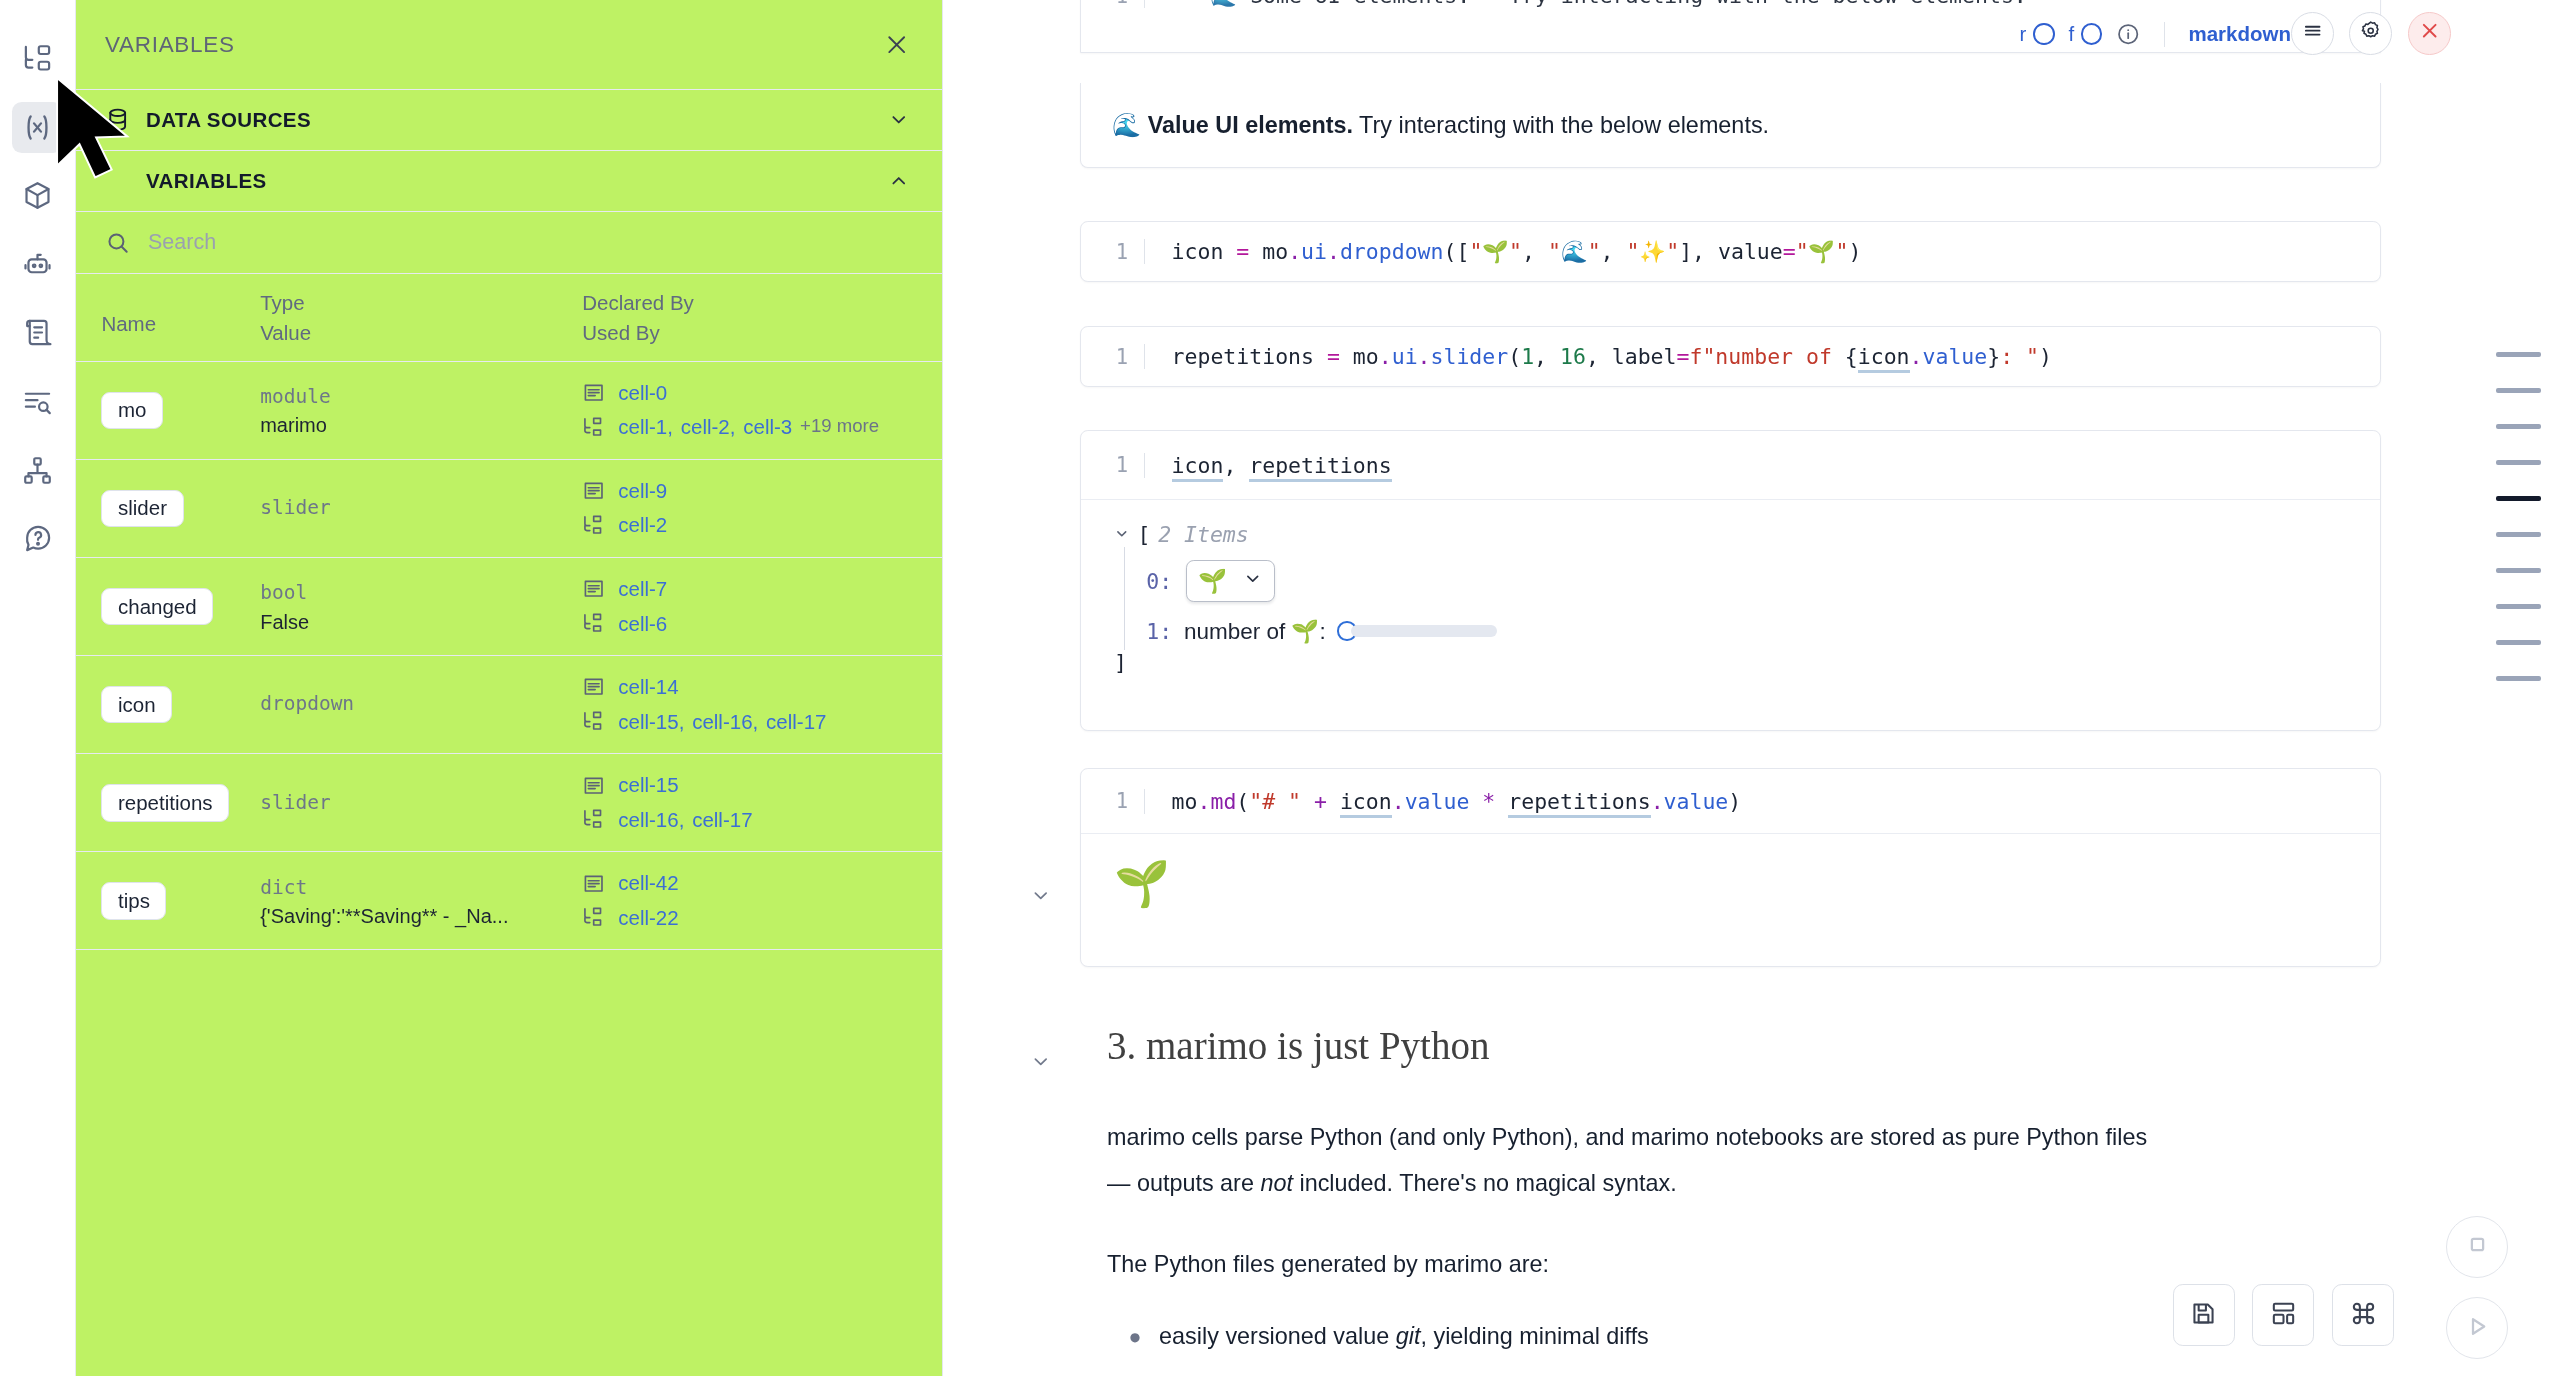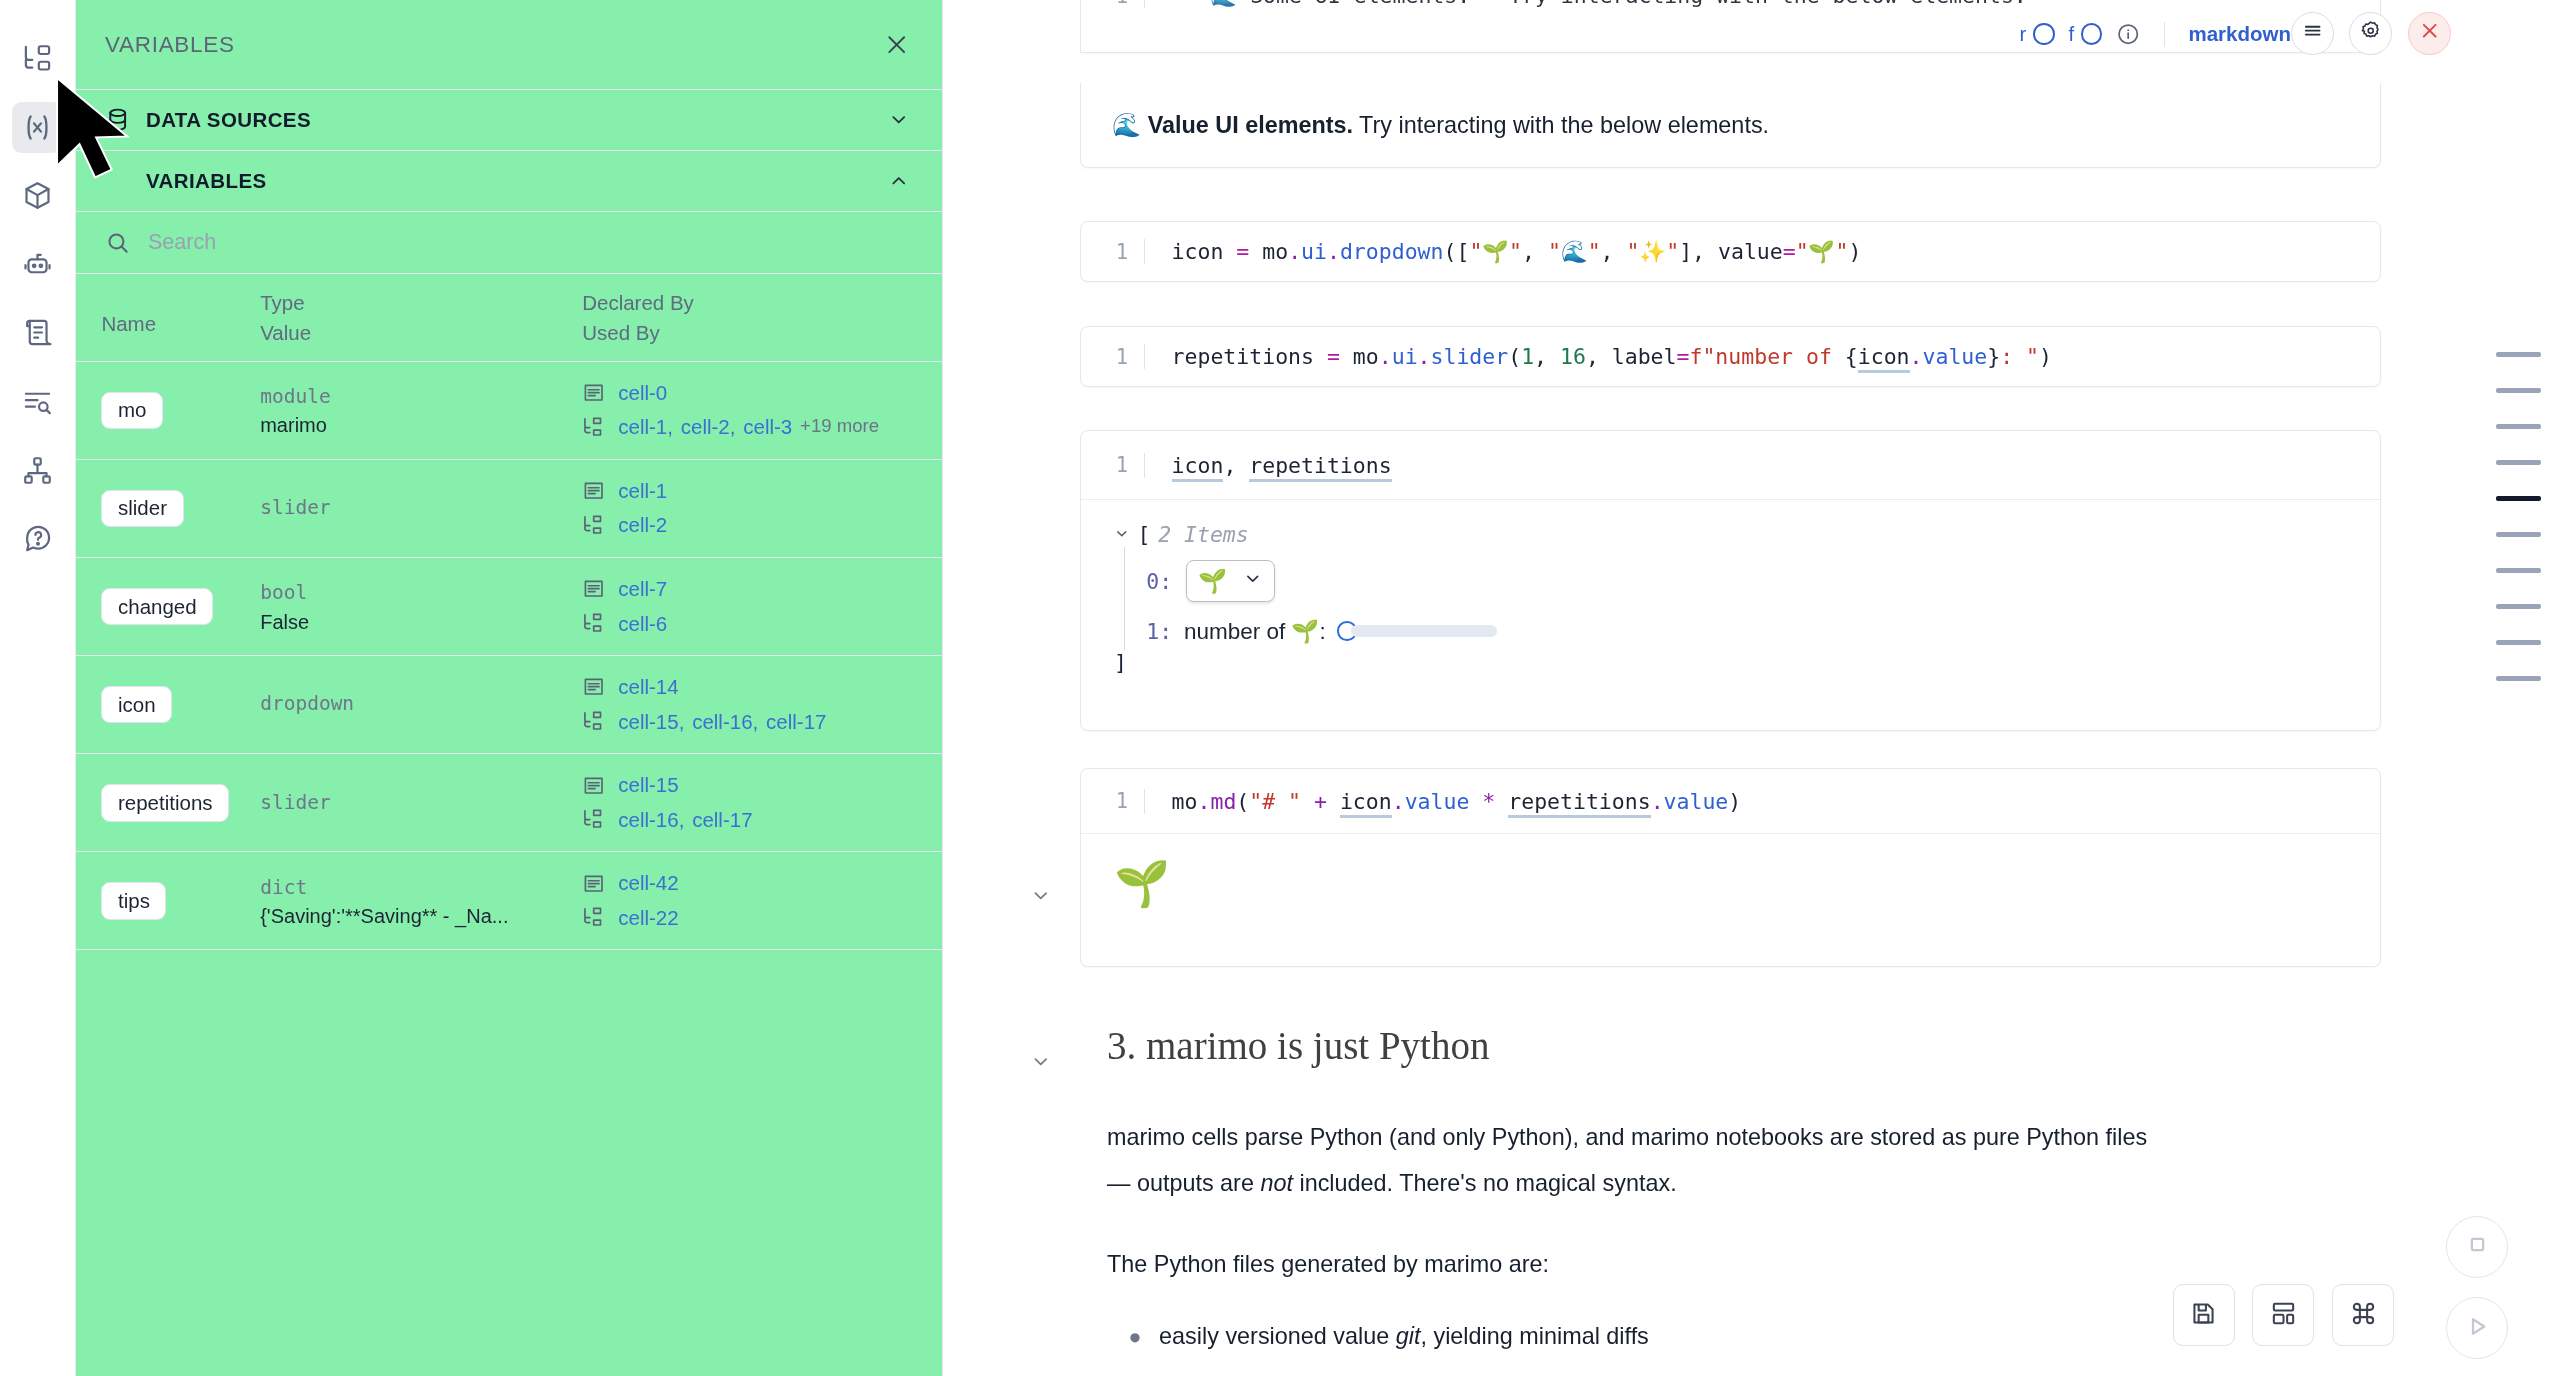--- a/index.html
+++ b/index.html
@@ -25,21 +25,21 @@
     display: flex; align-items: center; justify-content: center;
     color: #5d6880; cursor: pointer;
   }
   .rail-btn.active { background: #e8eaee; }
   .rail-btn svg { display: block; }
 
   
   .panel {
     width: 867px; flex: 0 0 867px; height: 100%;
     border-right: 1px solid #e3e7ee;
-    display: flex; flex-direction: column; background: #86efac;
+    display: flex; flex-direction: column; background: #bef264;
   }
   .panel-head {
     height: 90px; flex: 0 0 90px;
     display: flex; align-items: center; justify-content: space-between;
     padding: 0 33px 0 29px;
     border-bottom: 1px solid #e7eaf0;
   }
   .panel-title {
     font-size: 22.5px; letter-spacing: 0.7px; color: #5e6576; font-weight: 400;
   }
@@ -413,21 +413,21 @@
               <div class="mono-type">slider</div>
             </div>
             <div class="c-decl">
               <div class="cellrow">
                 <span class="ci">
                   <svg width="23.4" height="23.4" viewBox="0 0 24 24" fill="none" stroke="#5b6276" stroke-width="1.7" stroke-linecap="round" stroke-linejoin="round">
                     <path d="M3.5 4.5h17v15h-17zM6.5 9h11M6.5 12h11M6.5 15h7"></path>
                   </svg>
                 </span>
                 <span class="clist">
-                  <span class="clink">cell-1</span>
+                  <span class="clink">cell-9</span>
                   <span class="sep"> </span>
                 </span>
               </div>
               <div class="cellrow">
                 <span class="ci">
                   <svg width="23.4" height="23.4" viewBox="0 0 24 24" fill="none" stroke="#5b6276" stroke-width="1.7" stroke-linecap="round" stroke-linejoin="round">
                     <path d="M3 3v7a2 2 0 0 0 2 2h3M3 12v3a2 2 0 0 0 2 2h3M12 2.5h7v5h-7zM12 14.5h7v5h-7z"></path>
                   </svg>
                 </span>
                 <span class="clist">

